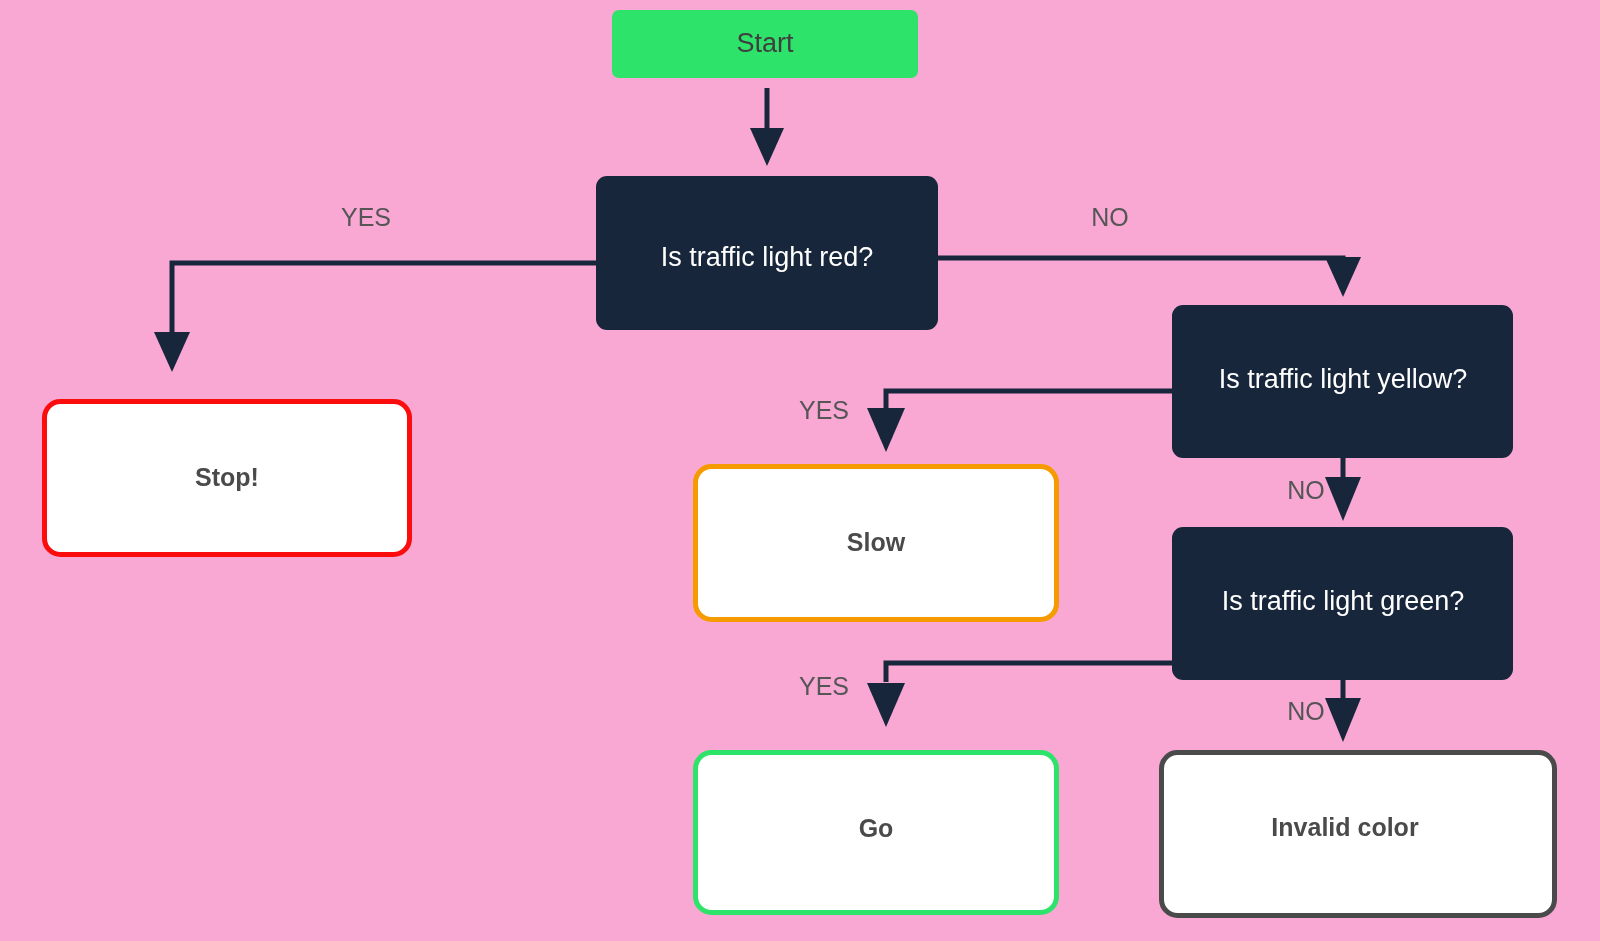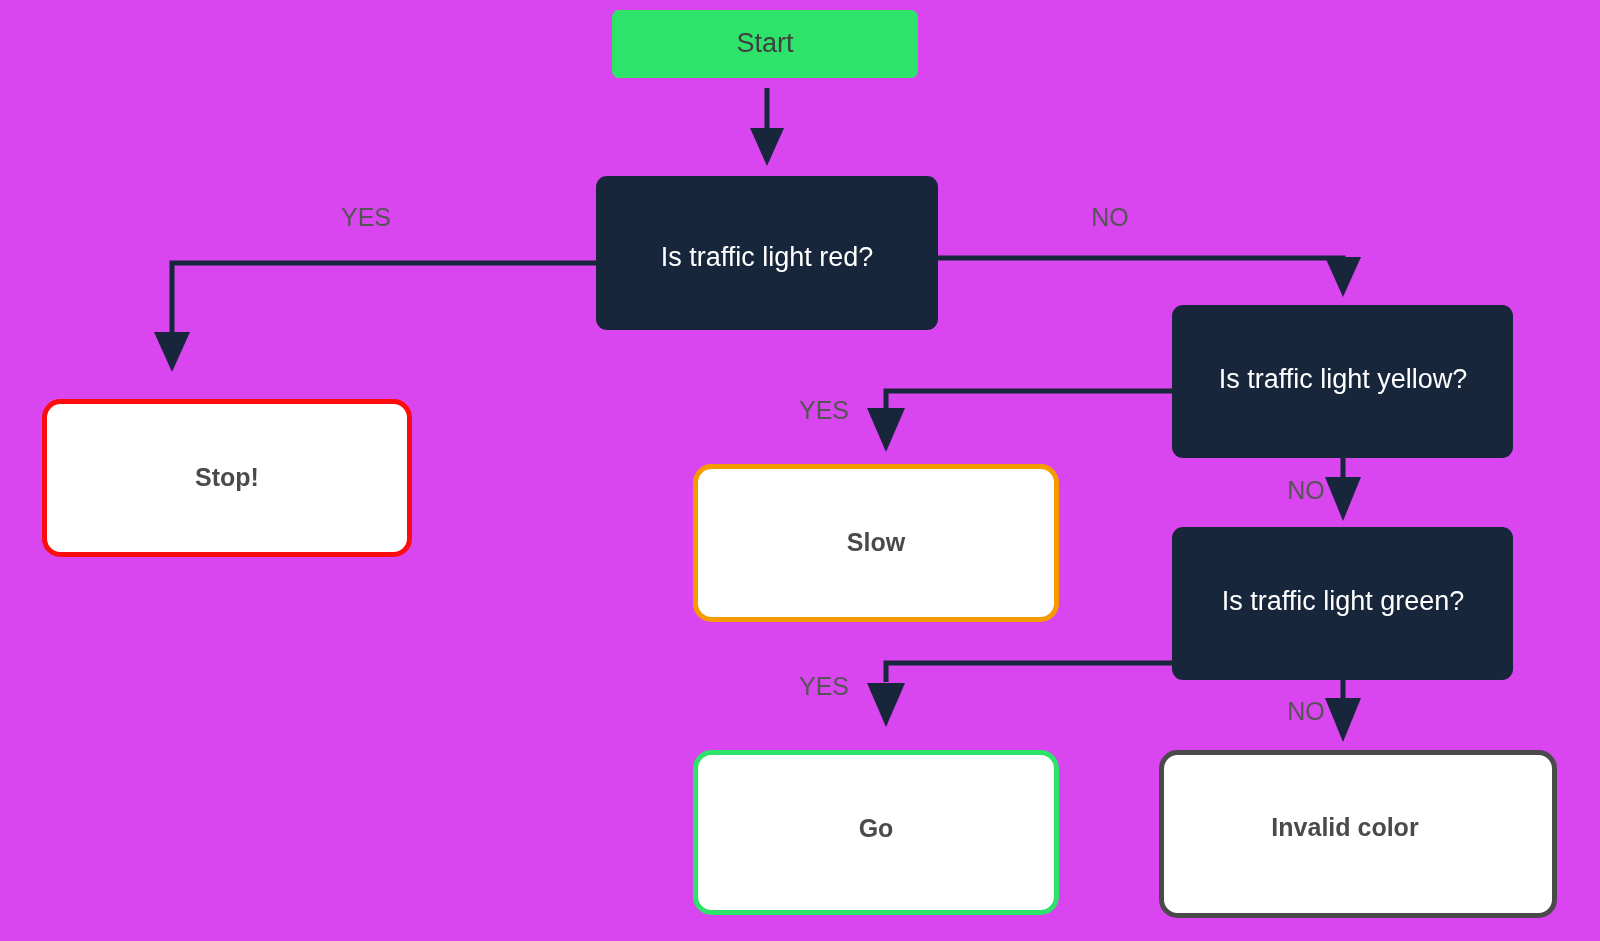--- a/index.html
+++ b/index.html
@@ -10,21 +10,21 @@
   body {
     font-family: "Liberation Sans", sans-serif;
     width: 1600px;
     height: 941px;
     overflow: hidden;
   }
   #flowchart-root {
     position: relative;
     width: 1600px;
     height: 941px;
-    background: #d946ef;
+    background: #f9a8d4;
   }
   svg#flow-svg {
     position: absolute;
     top: 0;
     left: 0;
     width: 1600px;
     height: 941px;
     display: block;
   }
   .node-text {

